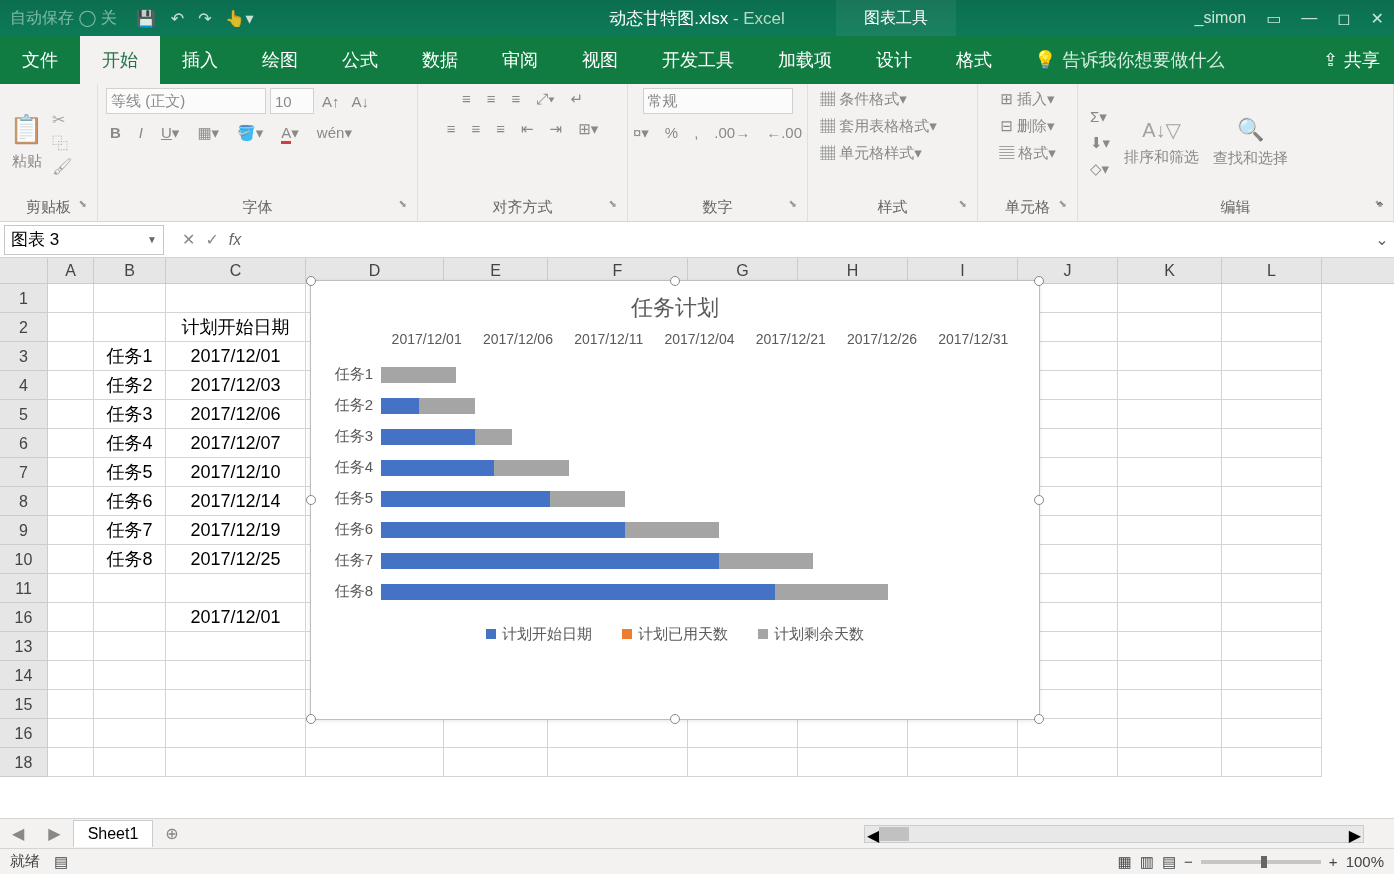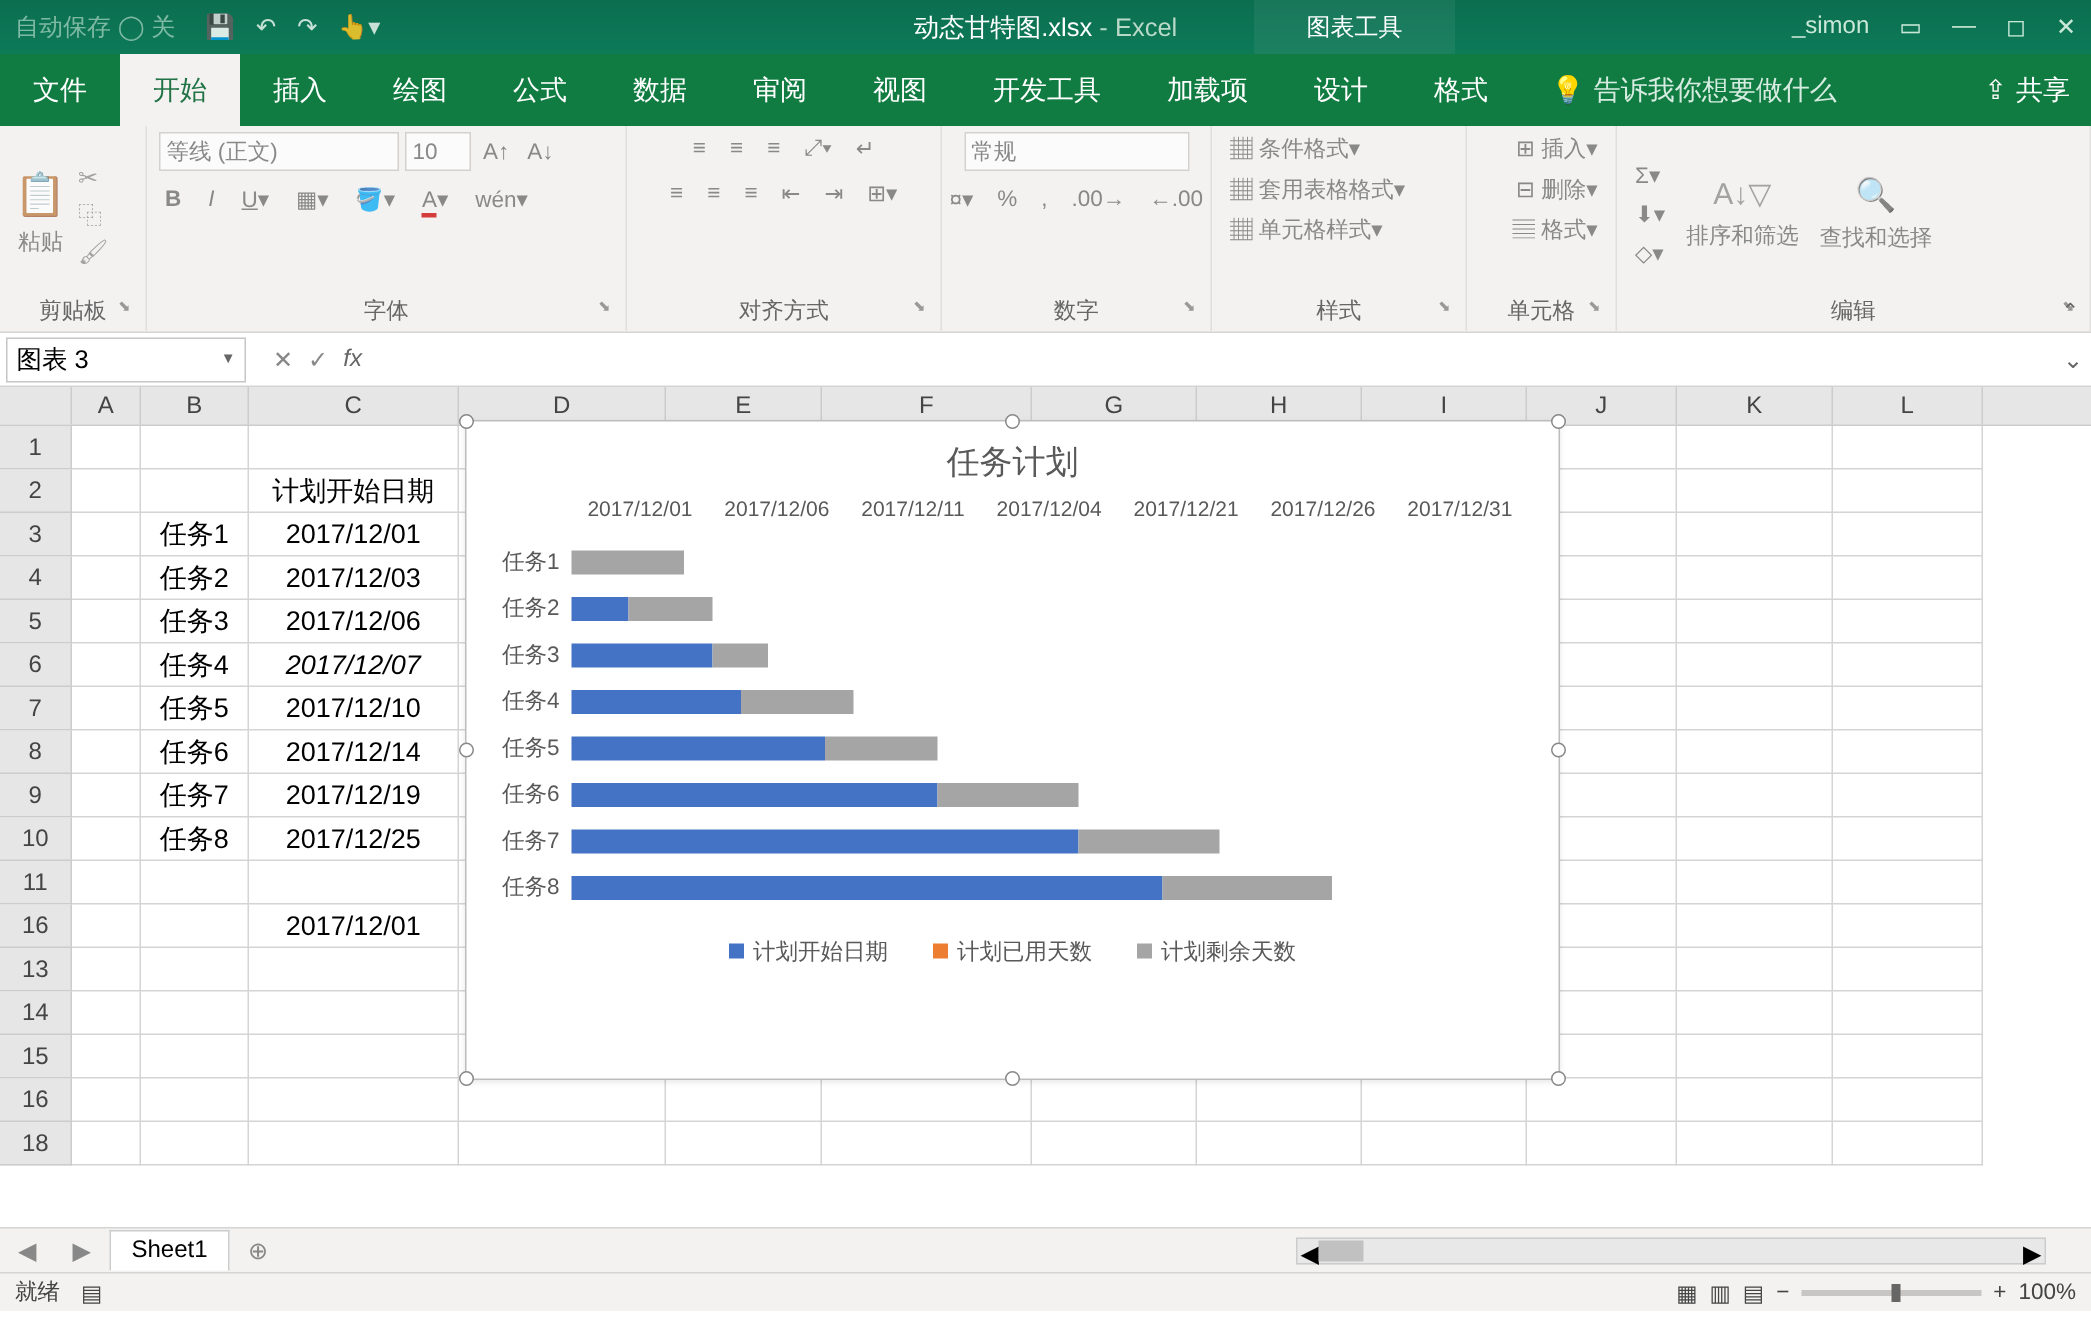--- a/index.html
+++ b/index.html
@@ -6,21 +6,21 @@
 body { background: #fff; width: 1394px; height: 894px; overflow: hidden; position: relative; }
 
 
 .titlebar { height: 36px; background: linear-gradient(to bottom, #0b6e4f, #0d7a58); display: flex; align-items: center; color: #c9e8d8; font-size: 16px; position: relative; }
 .titlebar .autosave { margin-left: 10px; opacity: 0.6; }
 .titlebar .qat { display: flex; gap: 14px; margin-left: 20px; align-items: center; }
 .titlebar .qat span { color: #e8f5ee; opacity: 0.85; font-size: 16px; }
 .titlebar .title { position: absolute; left: 50%; transform: translateX(-50%); color: #fff; font-size: 17px; }
 .titlebar .title .dim { color: #b8d9c8; }
 .titlebar .right { position: absolute; right: 10px; display: flex; gap: 20px; align-items: center; }
-.titlebar .context-tab { position: absolute; left: 836px; width: 134px; text-align: center; background: rgba(255,255,255,0.06); padding: 8px 0; color: #fff; }
+.titlebar .context-tab { position: absolute; left: 836px; width: 120px; text-align: center; background: rgba(255,255,255,0.06); padding: 8px 0; color: #fff; }
 
 
 .ribbon-tabs { height: 48px; background: #107C41; display: flex; align-items: center; color: #fff; font-size: 18px; position: relative; }
 .ribbon-tabs .tab { padding: 12px 22px; cursor: pointer; }
 .ribbon-tabs .tab.active { background: #f3f2f1; color: #217346; }
 .ribbon-tabs .tell-me { display: flex; align-items: center; gap: 6px; color: #d6ece1; margin-left: 20px; }
 .ribbon-tabs .share { position: absolute; right: 14px; color: #fff; display: flex; align-items: center; gap: 6px; }
 
 
 .ribbon { height: 138px; background: #f3f2f1; border-bottom: 1px solid #d4d4d4; display: flex; position: relative; }
@@ -202,21 +202,21 @@
   </div>
   <div class="group" style="width:170px">
     <div class="controls vstack" style="gap:4px;align-items:flex-start">
       <span class="btn">▦ <span>条件格式</span>▾</span>
       <span class="btn">▦ <span>套用表格格式</span>▾</span>
       <span class="btn">▦ <span>单元格样式</span>▾</span>
     </div>
     <div class="group-label">样式</div>
   </div>
   <div class="group" style="width:100px">
-    <div class="controls vstack" style="gap:4px;align-items:flex-end">
+    <div class="controls vstack" style="gap:4px;align-items:center">
       <span class="btn">⊞ <span>插入</span>▾</span>
       <span class="btn">⊟ <span>删除</span>▾</span>
       <span class="btn">▤ <span>格式</span>▾</span>
     </div>
     <div class="group-label">单元格</div>
   </div>
   <div class="group" style="flex:1">
     <div class="controls">
       <div class="vstack" style="gap:4px">
         <span class="btn">Σ▾</span>
@@ -340,21 +340,21 @@
         <div class="cell" style="width: 110px;"></div>
         <div class="cell" style="width: 110px;"></div>
         <div class="cell" style="width: 100px;"></div>
         <div class="cell" style="width: 104px;"></div>
         <div class="cell" style="width: 100px;"></div>
       </div>
       <div class="row">
         <div class="row-h">6</div>
         <div class="cell" style="width: 46px;"></div>
         <div class="cell" style="width: 72px;">任务4</div>
-        <div class="cell" style="width: 140px; font-style: italic;">2017/12/07</div>
+        <div class="cell" style="width: 140px;">2017/12/07</div>
         <div class="cell" style="width: 138px;"></div>
         <div class="cell" style="width: 104px;"></div>
         <div class="cell" style="width: 140px;"></div>
         <div class="cell" style="width: 110px;"></div>
         <div class="cell" style="width: 110px;"></div>
         <div class="cell" style="width: 110px;"></div>
         <div class="cell" style="width: 100px;"></div>
         <div class="cell" style="width: 104px;"></div>
         <div class="cell" style="width: 100px;"></div>
       </div>

